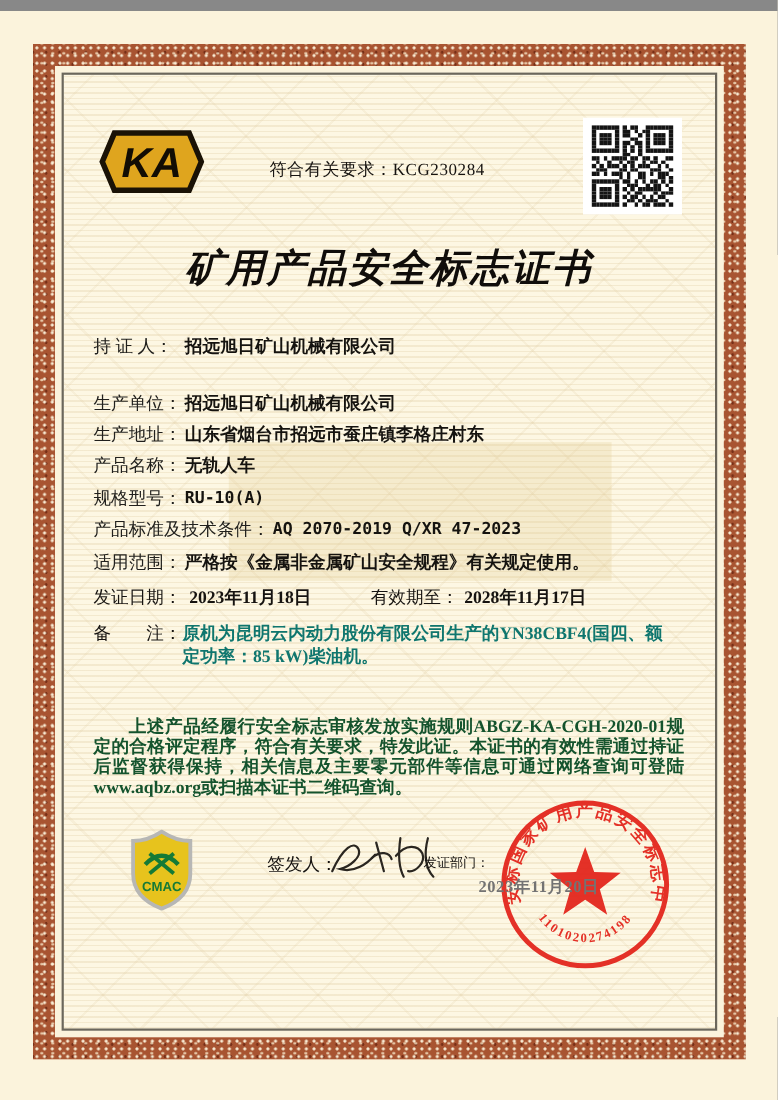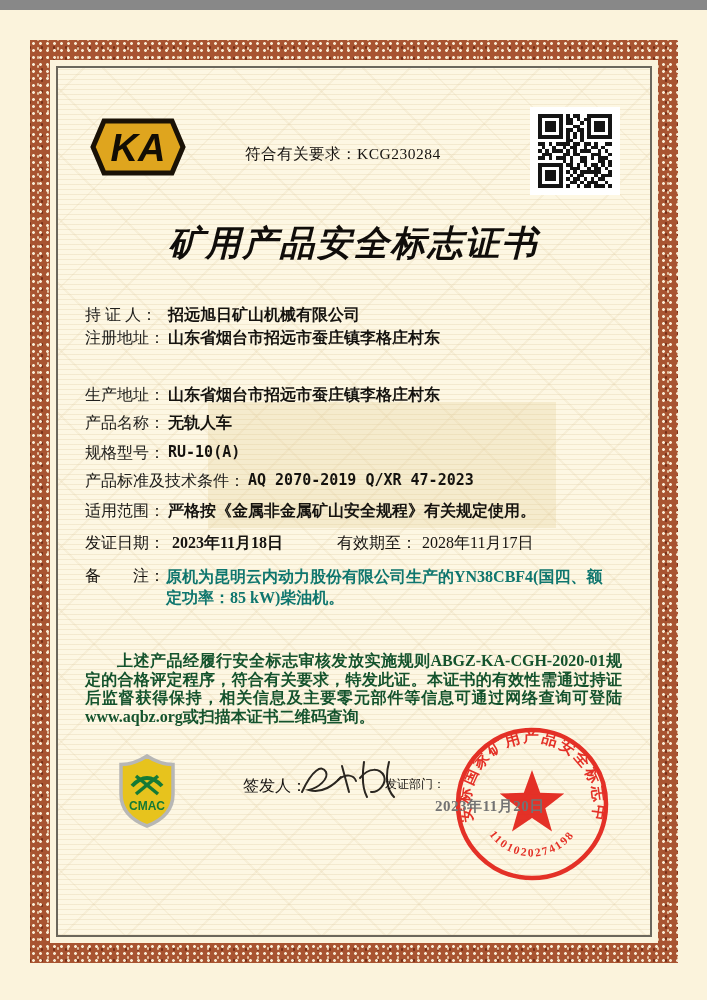--- a/index.html
+++ b/index.html
@@ -74,21 +74,21 @@
   }
   .row .val.mono{font-family:"DejaVu Sans Mono","Liberation Mono",monospace;font-size:15px;}
   .row.wide .lab{width:163px;}
   .r1{top:295px}.r2{top:318px}.r3{top:347px}.r4{top:375px}
   .r5{top:403px}.r6{top:433px}.r7{top:461px}.r8{top:491px}
   .dates{position:absolute;left:85px;top:523px;width:540px;height:22px;}
   .dates span{position:absolute;top:0;font-size:16px;white-space:nowrap;}
   .dates .dl1{left:0;}
   .dates .dv1{left:87px;font-weight:700;}
   .dates .dl2{left:252px;}
-  .dates .dv2{left:337px;font-weight:400;text-align:right;}
+  .dates .dv2{left:337px;font-weight:700;text-align:right;}
   .remark{position:absolute;left:85px;top:556px;width:540px;}
   .remark .lab{position:absolute;left:0;top:0;font-size:16px;}
   .remark .val{
     position:absolute;left:81px;top:0;width:452px;
     font-size:16px;font-weight:700;line-height:21px;color:#0f766e;
   }
   
   .statement{
     position:absolute;left:85px;top:642px;width:537px;
     font-size:16px;font-weight:700;line-height:18.5px;
@@ -568,22 +568,22 @@
         <i></i>
         <i class="on"></i>
       </div>
   </div>
 
   <div class="cert-title">矿用产品安全标志证书</div>
 
   <div class="row r1">
     <span class="lab">持 证 人：</span><span class="val">招远旭日矿山机械有限公司</span>
   </div>
-  <div class="row r2">
-    <span class="lab">注册地址：</span><span class="val">山东省烟台市招远市蚕庄镇李格庄村东</span>
+  <div class="row r3">
+    <span class="lab">生产单位：</span><span class="val">招远旭日矿山机械有限公司</span>
   </div>
   <div class="row r4">
     <span class="lab">生产地址：</span><span class="val">山东省烟台市招远市蚕庄镇李格庄村东</span>
   </div>
   <div class="row r5">
     <span class="lab">产品名称：</span><span class="val">无轨人车</span>
   </div>
   <div class="row r6">
     <span class="lab">规格型号：</span><span class="val mono">RU-10(A)</span>
   </div>

